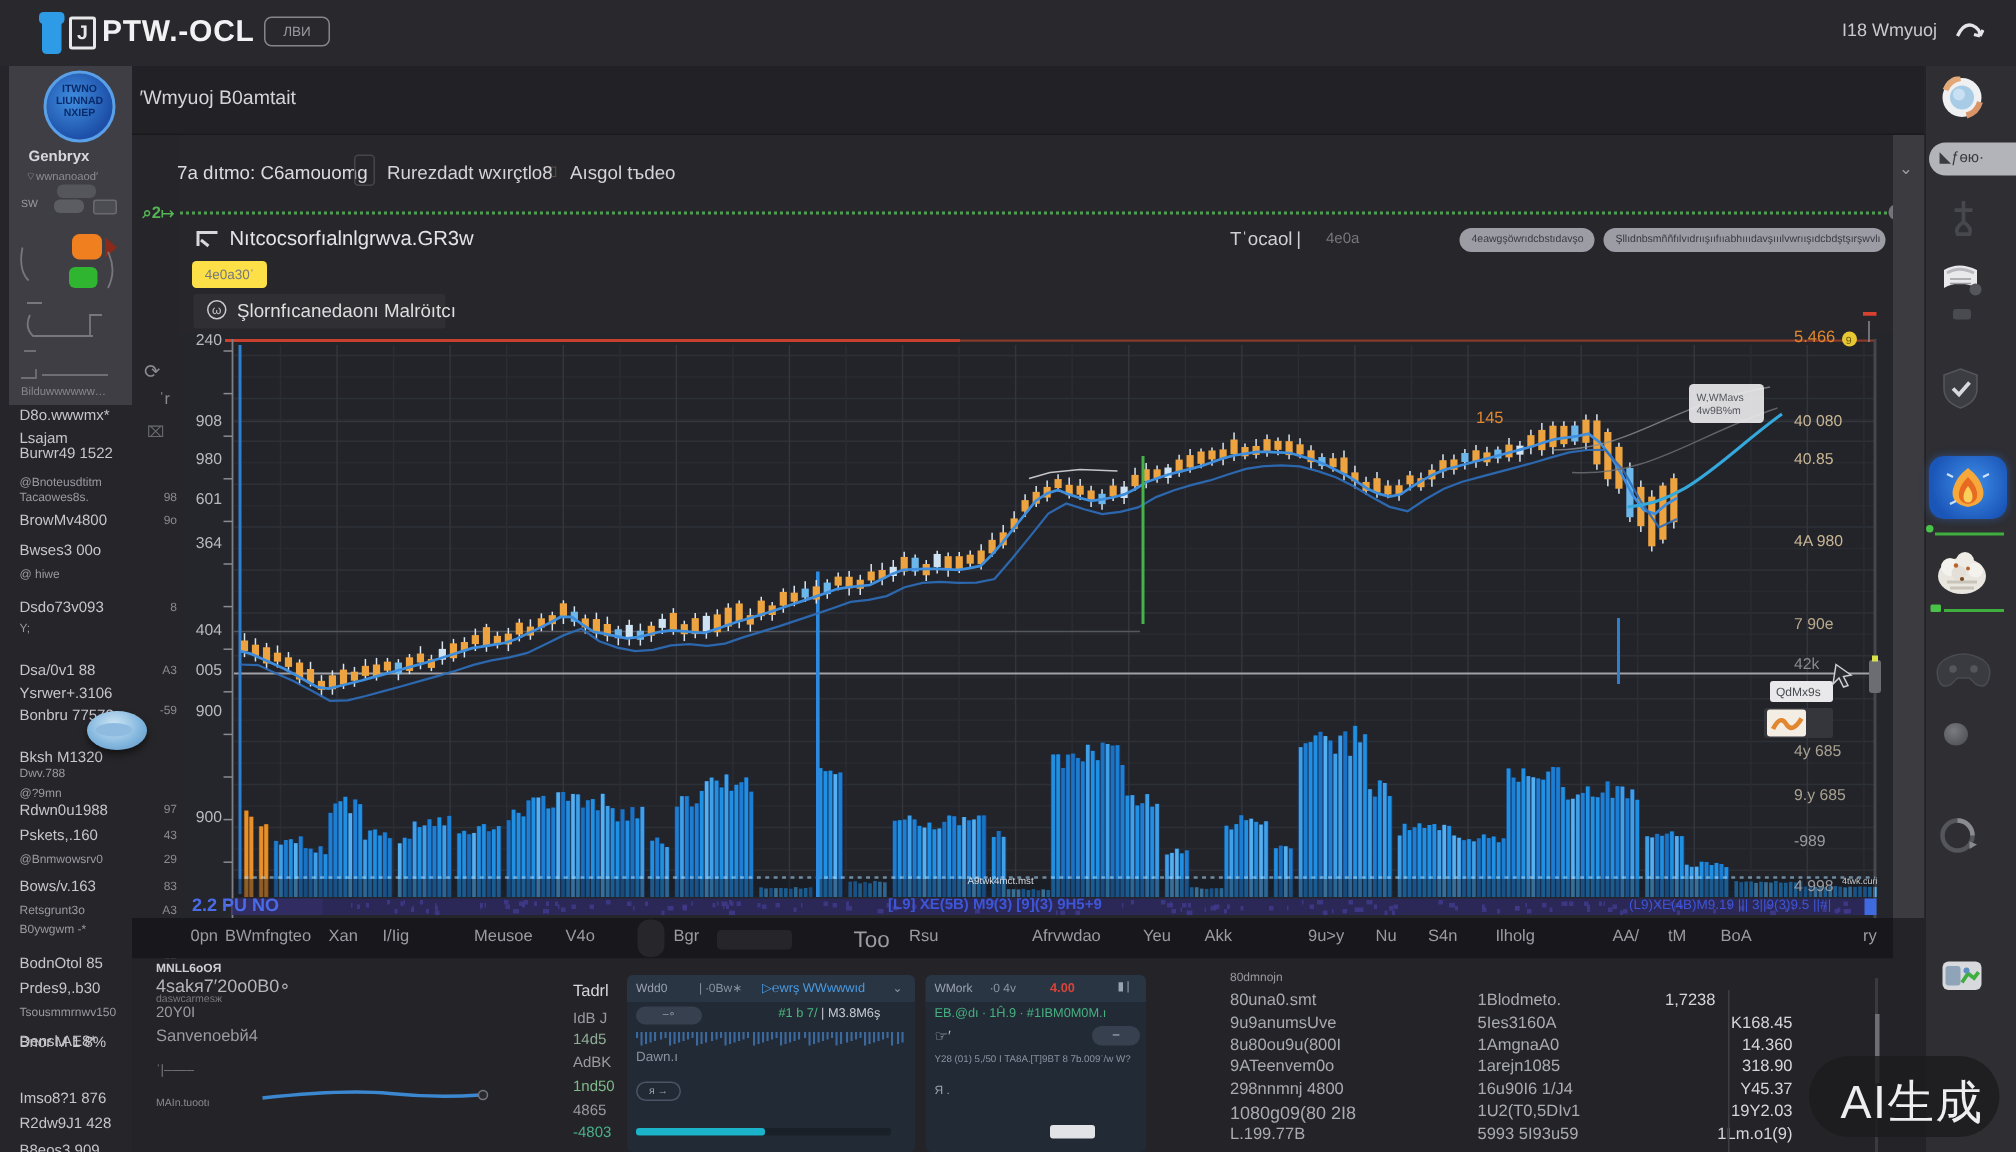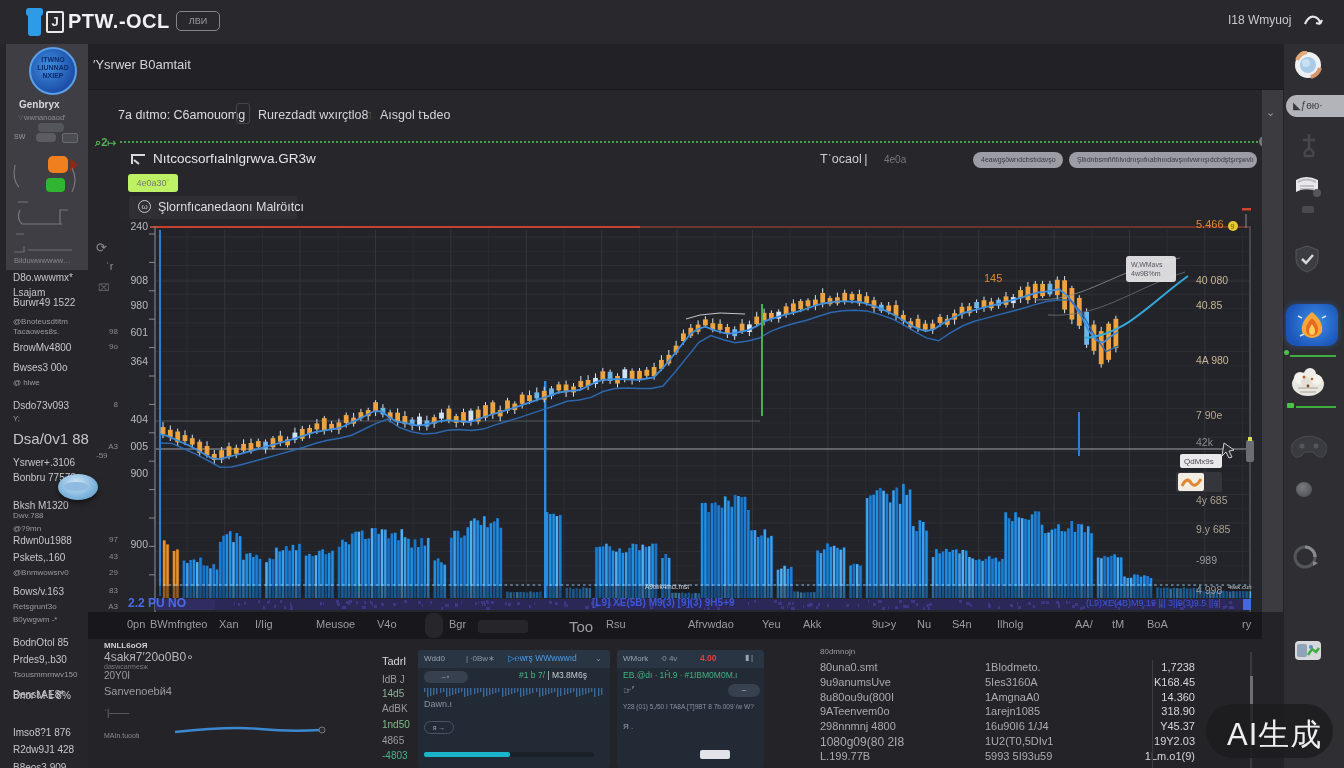--- a/index.html
+++ b/index.html
@@ -14,21 +14,21 @@
 <div class="abs" style="left:46px;top:11px;width:18px;height:22px;border:2.5px solid #e8e8ea;border-radius:2px;color:#e8e8ea;font-size:13px;font-weight:bold;text-align:center;line-height:17px">J</div>
 <div class="abs" style="left:68px;top:10px;font-size:20px;font-weight:bold;color:#f2f2f4;letter-spacing:0.5px">PTW.-OCL</div>
 <div class="abs" style="left:176px;top:11px;width:44px;height:20px;border:1.5px solid #85868c;border-radius:5px;color:#9a9ba0;font-size:9px;text-align:center;line-height:18px">ЛВИ</div>
 <div class="abs" style="left:1228px;top:13px;font-size:12px;color:#c9c9ce">I18 Wmyuoj</div>
 <div class="abs" style="left:1303px;top:12px;width:20px;height:18px">
 <svg width="20" height="18">
       <path d="M2 12 Q6 3 12 5 Q17 7 17 12 M17 12 l2 -4 M17 12 l-4 -1" stroke="#e4e4e8" stroke-width="2.2" fill="none"></path>
     </svg></div>
 
 <div class="abs" style="left:88px;top:44px;width:1196px;height:46px;background:#222226;border-bottom:1px solid #1a1a1d"></div>
-<div class="abs" style="left:93px;top:57px;font-size:13px;color:#d4d4d8">′Ysrwer B0amtait</div>
+<div class="abs" style="left:93px;top:57px;font-size:13px;color:#d4d4d8">′Wmyuoj B0amtait</div>
 
 <div class="abs" style="left:88px;top:90px;width:1174px;height:522px;background:#27272b"></div>
 
 <div class="abs" style="left:0;top:44px;width:88px;height:724px;background:#26262a"></div>
 <div class="abs" style="left:88px;top:90px;width:32px;height:522px;background:#26262a"></div>
 <div class="abs" style="left:6px;top:44px;width:82px;height:226px;background:#3e3e44"></div>
 <div class="abs" style="left:29px;top:47px;width:48px;height:48px;border-radius:50%;background:radial-gradient(circle at 40% 40%, #3f8fe0, #1d4fa8 70%);border:2px solid #5aa0e8"></div>
 <div class="abs" style="left:33px;top:56px;font-size:7px;font-weight:bold;color:#0a2a6a;line-height:8px;width:40px;text-align:center">ITWNO LIUNNAD NXIEP</div>
 <div class="abs" style="left:19px;top:99px;font-size:10px;color:#d8d8dc;font-weight:bold">Genbryx</div>
 <div class="abs" style="left:17px;top:113px;font-size:7.5px;color:#8c8c92">⌔wwnanoaod′</div>
@@ -51,24 +51,24 @@
 <div style="position:absolute;left:13px;top:317px;font-size:8px;color:#9a9aa0;white-space:nowrap">@Bnoteusdtitm</div>
 <div style="position:absolute;left:13px;top:327px;font-size:8px;color:#9a9aa0;white-space:nowrap">Tacaowes8s.</div>
 <div style="position:absolute;left:96px;top:327px;width:22px;text-align:right;font-size:8px;color:#8a8a90">98</div>
 <div style="position:absolute;left:13px;top:342px;font-size:10px;color:#c6c6cb;white-space:nowrap">BrowMv4800</div>
 <div style="position:absolute;left:96px;top:342px;width:22px;text-align:right;font-size:8px;color:#8a8a90">9o</div>
 <div style="position:absolute;left:13px;top:362px;font-size:10px;color:#c6c6cb;white-space:nowrap">Bwses3 00o</div>
 <div style="position:absolute;left:13px;top:378px;font-size:8px;color:#9a9aa0;white-space:nowrap">@ hiwe</div>
 <div style="position:absolute;left:13px;top:400px;font-size:10px;color:#c6c6cb;white-space:nowrap">Dsdo73v093</div>
 <div style="position:absolute;left:96px;top:400px;width:22px;text-align:right;font-size:8px;color:#8a8a90">8</div>
 <div style="position:absolute;left:13px;top:414px;font-size:8px;color:#9a9aa0;white-space:nowrap">Y;</div>
-<div style="position:absolute;left:13px;top:430px;font-size:15px;color:#c6c6cb;white-space:nowrap">Dsa/0v1 88</div>
+<div style="position:absolute;left:13px;top:442px;font-size:10px;color:#c6c6cb;white-space:nowrap">Dsa/0v1 88</div>
 <div style="position:absolute;left:96px;top:442px;width:22px;text-align:right;font-size:8px;color:#8a8a90">A3</div>
 <div style="position:absolute;left:13px;top:457px;font-size:10px;color:#c6c6cb;white-space:nowrap">Ysrwer+.3106</div>
-<div style="position:absolute;left:96px;top:451px;width:22px;font-size:8px;color:#8a8a90">-59</div>
+<div style="position:absolute;left:96px;top:469px;width:22px;text-align:right;font-size:8px;color:#8a8a90">-59</div>
 <div style="position:absolute;left:13px;top:472px;font-size:10px;color:#c6c6cb;white-space:nowrap">Bonbru 77578</div>
 <div style="position:absolute;left:13px;top:500px;font-size:10px;color:#c6c6cb;white-space:nowrap">Bksh M1320</div>
 <div style="position:absolute;left:13px;top:511px;font-size:8px;color:#9a9aa0;white-space:nowrap">Dwv.788</div>
 <div style="position:absolute;left:13px;top:524px;font-size:8px;color:#9a9aa0;white-space:nowrap">@?9mn</div>
 <div style="position:absolute;left:13px;top:535px;font-size:10px;color:#c6c6cb;white-space:nowrap">Rdwn0u1988</div>
 <div style="position:absolute;left:96px;top:535px;width:22px;text-align:right;font-size:8px;color:#8a8a90">97</div>
 <div style="position:absolute;left:13px;top:552px;font-size:10px;color:#c6c6cb;white-space:nowrap">Pskets,.160</div>
 <div style="position:absolute;left:96px;top:552px;width:22px;text-align:right;font-size:8px;color:#8a8a90">43</div>
 <div style="position:absolute;left:13px;top:568px;font-size:8px;color:#9a9aa0;white-space:nowrap">@Bnmwowsrv0</div>
 <div style="position:absolute;left:96px;top:568px;width:22px;text-align:right;font-size:8px;color:#8a8a90">29</div>
@@ -106,21 +106,21 @@
 
 <svg class="abs" style="left:130px;top:151px" width="20" height="16">
     <path d="M2 13 l0 -9 l13 0 M4 9 l5 4" stroke="#d8d8dc" stroke-width="2" fill="none"></path>
   </svg>
 <div class="abs" style="left:153px;top:151px;font-size:13.5px;color:#e4e4e8">Nıtcocsorfıalnlgrwvа.GR3w</div>
 <div class="abs" style="left:820px;top:152px;font-size:12.5px;color:#cfcfd4">Tˈocaol |</div>
 <div class="abs" style="left:884px;top:154px;font-size:10px;color:#77787d">4e0a</div>
 <div class="abs" style="left:973px;top:152px;width:90px;height:16px;background:#9b9ca4;border-radius:8px;font-size:7px;color:#3a3b40;line-height:16px;padding-left:8px;overflow:hidden">4eawgşöwrıdcbstıdavşo</div>
 <div class="abs" style="left:1069px;top:152px;width:188px;height:16px;background:#9b9ca4;border-radius:8px;font-size:7px;color:#3a3b40;line-height:16px;padding-left:8px;overflow:hidden">Şllıdnbsmññfılvıdrıışııfııabhıııdavşııılvwrıışıdcbdştşırşwvlı</div>
 
-<div class="abs" style="left:128px;top:174px;width:50px;height:18px;background:#bef264;border-radius:3px;font-size:9px;color:#77787d;line-height:18px;text-align:center">4e0a30ˈ</div>
+<div class="abs" style="left:128px;top:174px;width:50px;height:18px;background:#fde047;border-radius:3px;font-size:9px;color:#77787d;line-height:18px;text-align:center">4e0a30ˈ</div>
 
 <div class="abs" style="left:129px;top:196px;width:168px;height:23px;background:#2f2f34;border-radius:2px"></div>
 <div class="abs" style="left:138px;top:200px;width:13px;height:13px;border:1.5px solid #c9c9ce;border-radius:50%;color:#c9c9ce;font-size:8px;text-align:center;line-height:12px">ω</div>
 <div class="abs" style="left:158px;top:200px;font-size:12.5px;color:#dededf">Şlornfıcanedaonı Malröıtcı</div>
 
 <svg width="1174" height="418" viewBox="0 0 1174 418" style="position:absolute;left:88px;top:196px">
 <rect x="32" y="26" width="1142" height="390" fill="#24262b"></rect>
 <rect x="68" y="30" width="1094" height="369" fill="#22242a"></rect>
 <line x1="68" y1="41.0" x2="1162" y2="41.0" stroke="#2e3037" stroke-width="1"></line>
 <line x1="68" y1="55.3" x2="1162" y2="55.3" stroke="#282a30" stroke-width="1"></line>
@@ -1359,21 +1359,21 @@
 <div class="abs" style="left:623px;top:670px;font-size:8.5px;color:#45b080;white-space:nowrap">EB.@dı ∙ 1Ĥ.9 ∙ #1IBM0M0M.ı</div>
 <div class="abs" style="left:623px;top:685px;font-size:10px;color:#b9bcc2">☞′</div>
 <div class="abs" style="left:728px;top:684px;width:32px;height:13px;background:#37404f;border-radius:7px;font-size:8px;color:#c9ccd2;text-align:center;line-height:12px">‒</div>
 <div class="abs" style="left:623px;top:703px;width:138px;font-size:6.5px;color:#8a93a0;line-height:8px">Y28 (01) 5,/50 I TA8A.[T]9BT 8 7b.009ˈ/w W?</div>
 <div class="abs" style="left:623px;top:722px;font-size:8px;color:#9aa3b0">Я .</div>
 <div class="abs" style="left:700px;top:750px;width:30px;height:9px;background:#e2e3e6;border-radius:2px"></div>
 
 <div class="abs" style="left:820px;top:647px;font-size:8px;color:#9a9aa0">80dmnojn</div>
 <div style="position:absolute;left:820px;top:661px;width:150px;font-size:11px;color:#aaabb0;white-space:nowrap">80una0.smt</div>
 <div style="position:absolute;left:985px;top:661px;width:120px;font-size:11px;color:#aaabb0;white-space:nowrap">1Blodmeto.</div>
-<div style="position:absolute;left:1110px;top:661px;width:85px;text-align:right;font-size:11px;color:#d6d6da;white-space:nowrap">1,7238</div>
+<div style="position:absolute;left:1110px;top:661px;width:85px;text-align:left;font-size:11px;color:#d6d6da;white-space:nowrap">1,7238</div>
 <div style="position:absolute;left:820px;top:676px;width:150px;font-size:11px;color:#aaabb0;white-space:nowrap">9u9anumsUve</div>
 <div style="position:absolute;left:985px;top:676px;width:120px;font-size:11px;color:#aaabb0;white-space:nowrap">5Ies3160A</div>
 <div style="position:absolute;left:1110px;top:676px;width:85px;text-align:right;font-size:11px;color:#d6d6da;white-space:nowrap">K168.45</div>
 <div style="position:absolute;left:820px;top:691px;width:150px;font-size:11px;color:#aaabb0;white-space:nowrap">8u80ou9u(800I</div>
 <div style="position:absolute;left:985px;top:691px;width:120px;font-size:11px;color:#aaabb0;white-space:nowrap">1AmgnaA0</div>
 <div style="position:absolute;left:1110px;top:691px;width:85px;text-align:right;font-size:11px;color:#d6d6da;white-space:nowrap">14.360</div>
 <div style="position:absolute;left:820px;top:705px;width:150px;font-size:11px;color:#aaabb0;white-space:nowrap">9ATeenvem0o</div>
 <div style="position:absolute;left:985px;top:705px;width:120px;font-size:11px;color:#aaabb0;white-space:nowrap">1arejn1085</div>
 <div style="position:absolute;left:1110px;top:705px;width:85px;text-align:right;font-size:11px;color:#d6d6da;white-space:nowrap">318.90</div>
 <div style="position:absolute;left:820px;top:720px;width:150px;font-size:11px;color:#aaabb0;white-space:nowrap">298nnmnj 4800</div>

